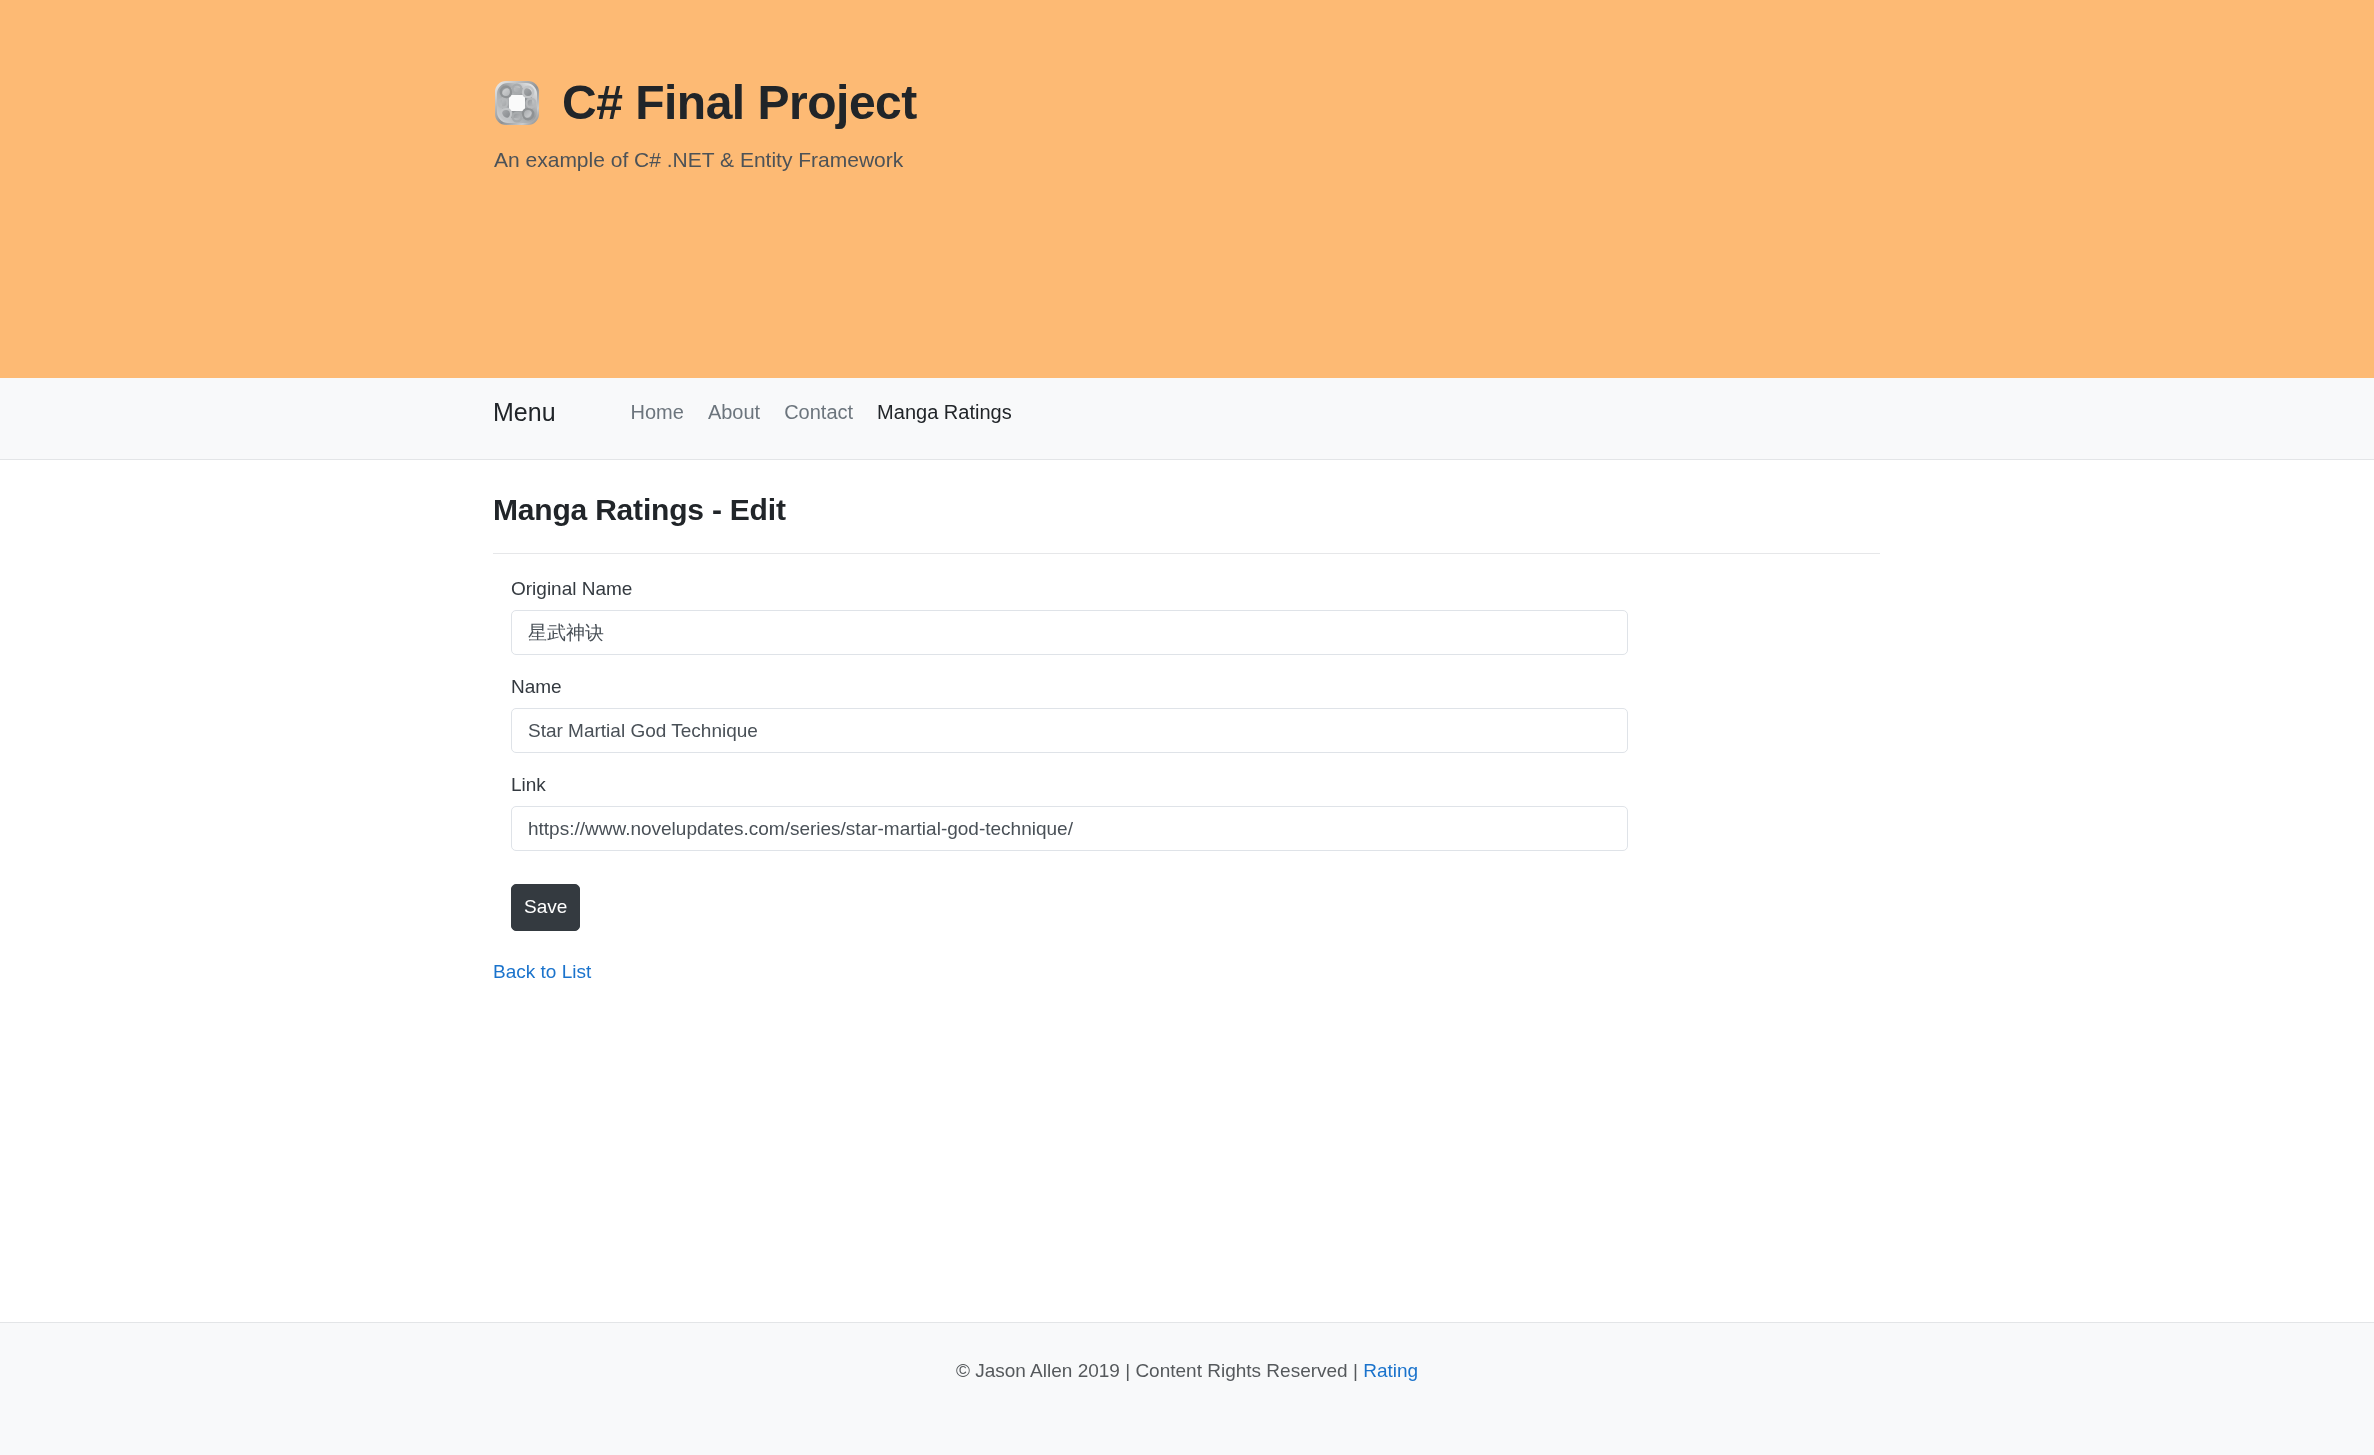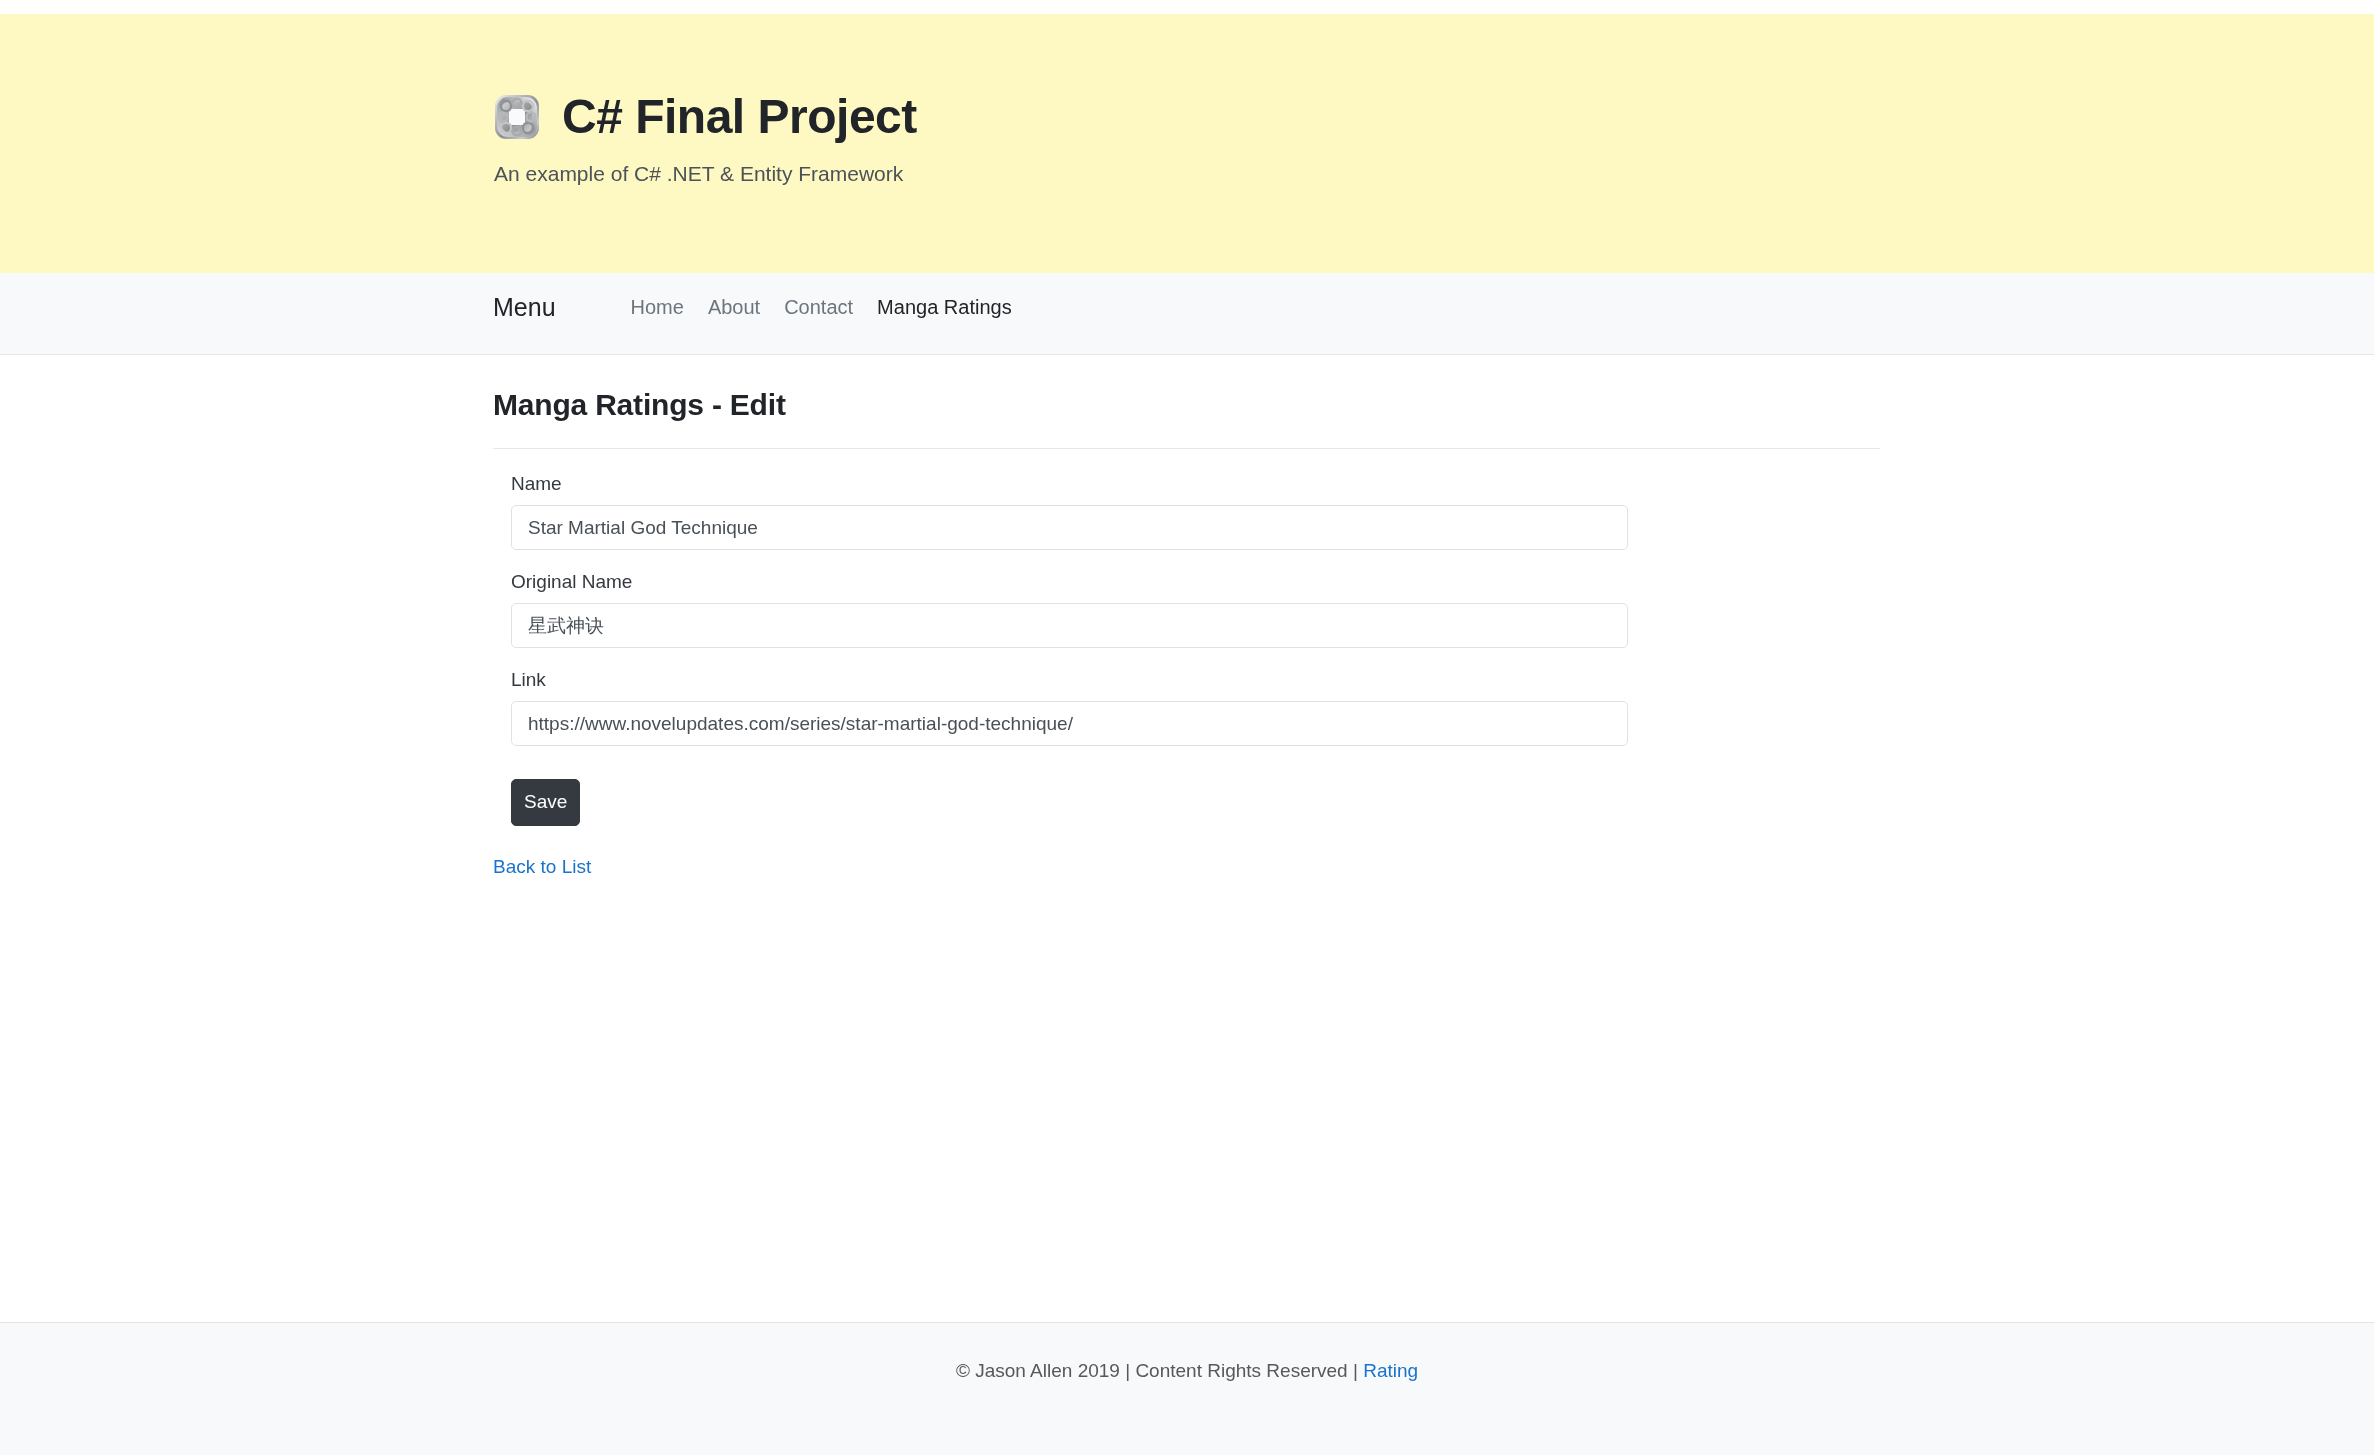--- a/index.html
+++ b/index.html
@@ -23,25 +23,24 @@
   .page {
     position: relative;
     width: 2374px;
     height: 1455px;
     display: flex;
     flex-direction: column;
   }
 
   
   .masthead {
-    background: #fef9c3;
-    height: 259px;
+    background: #fdba74;
+    height: 378px;
     padding: 0;
     flex: 0 0 auto;
-    margin-top: 14px;
   }
   .masthead-inner {
     width: 1390px;
     margin: 0 auto;
     padding-top: 78px;
     padding-left: 1px;
   }
   .brand-row {
     display: flex;
     align-items: center;
@@ -280,27 +279,27 @@
 
   <main class="main">
     <div class="container">
 
       <h2 class="page-title">Manga Ratings - Edit</h2>
       <hr class="divider">
 
       <form class="form-area">
 
         <div class="form-group">
+          <label class="form-label" for="field-original-name">Original Name</label>
+          <input id="field-original-name" class="form-control" type="text" value="星武神诀" style="">
+        </div>
+
+        <div class="form-group">
           <label class="form-label" for="field-name">Name</label>
           <input id="field-name" class="form-control" type="text" value="Star Martial God Technique" style="">
-        </div>
-
-        <div class="form-group">
-          <label class="form-label" for="field-original-name">Original Name</label>
-          <input id="field-original-name" class="form-control" type="text" value="星武神诀" style="">
         </div>
 
 
         <div class="form-group">
           <label class="form-label" for="field-link">Link</label>
           <input id="field-link" class="form-control" type="text" value="https://www.novelupdates.com/series/star-martial-god-technique/" style="">
         </div>
 
         <button type="submit" class="btn-save">Save</button>
       </form>

